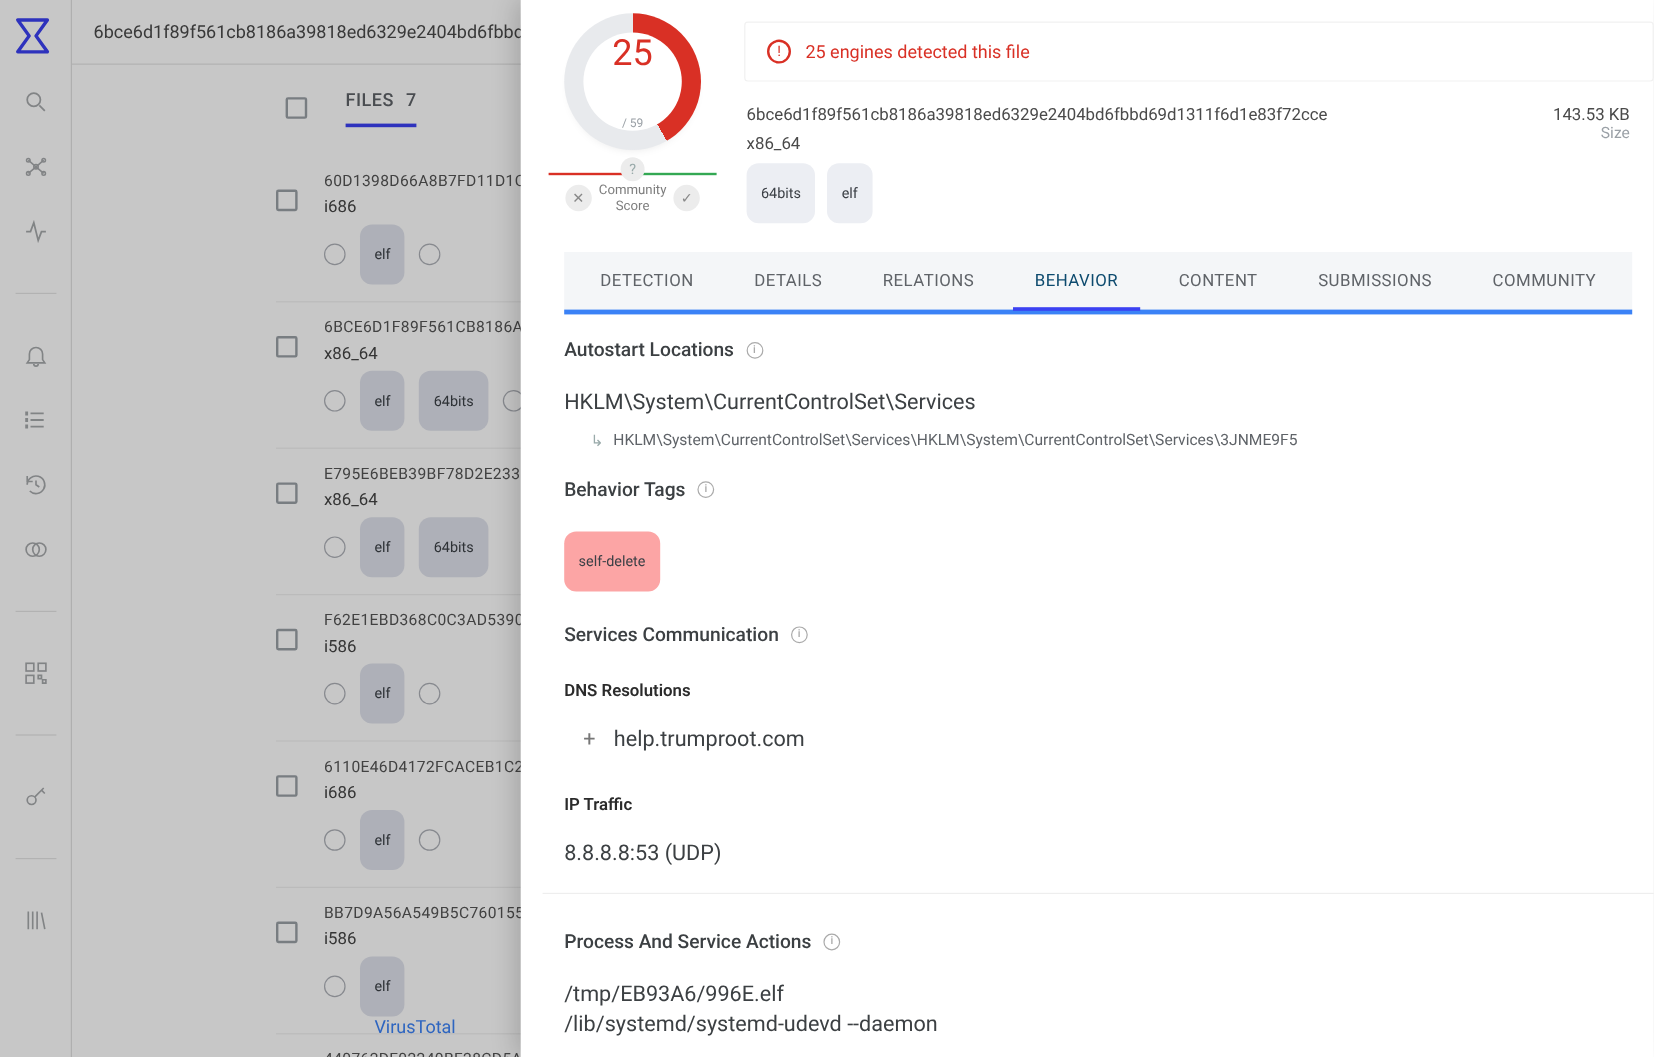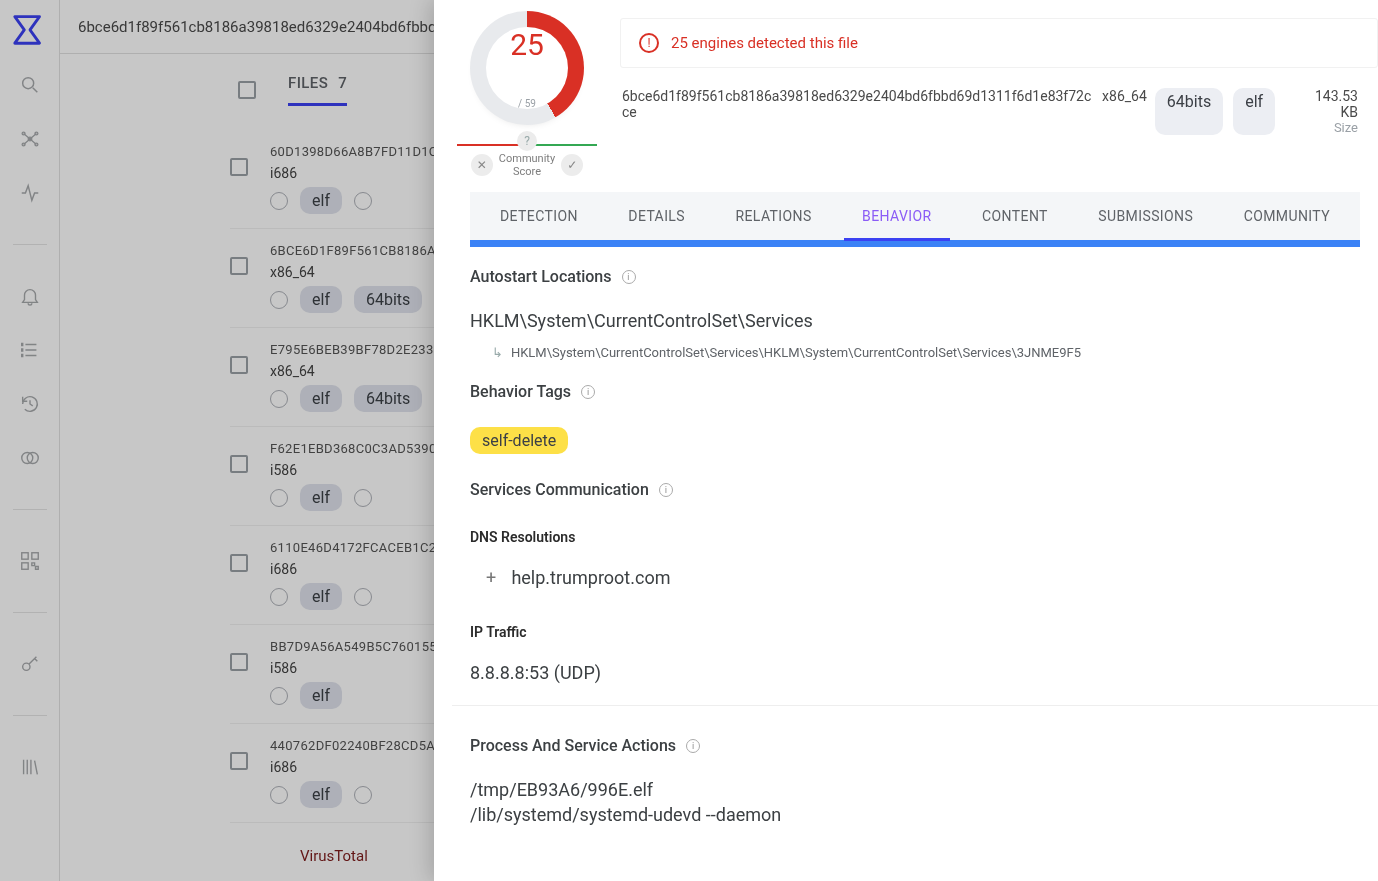--- a/index.html
+++ b/index.html
@@ -20,22 +20,22 @@
   .list-head .tab .count{margin-left:6px;color:#5f6368}
   .list-head .tab.active::after{content:"";position:absolute;left:0;right:0;bottom:0;height:3px;background:#3b41f2}
   .rows{margin-top:24px;display:flex;flex-direction:column}
   .row{display:flex;align-items:flex-start;gap:22px;padding:14px 0;border-bottom:1px solid #f0f0f0}
   .row .chk{margin-top:14px;width:18px;height:18px;border:2px solid #9aa0a6;border-radius:2px;flex:none}
   .row .body{display:flex;flex-direction:column;gap:6px;min-width:0}
   .row .hash{font-size:13px;letter-spacing:.3px;color:#555;white-space:nowrap;overflow:hidden;text-overflow:ellipsis;max-width:520px}
   .row .arch{font-size:14px;color:#444}
   .row .tags{display:flex;align-items:center;gap:12px}
   .row .gear, .row .face{width:18px;height:18px;border:1.5px solid #8a8f98;border-radius:50%;opacity:.7}
-  .pill{background:#dfe2ec;color:#3c4046;font-size:16px;padding:4px 12px;border-radius:10px}
-  .footer-link{position:absolute;left:240px;bottom:16px;font-size:15px;color:#7f1d1d}
+  .pill{background:#dfe2ec;color:#3c4046;font-size:12px;padding:18px 12px;border-radius:10px}
+  .footer-link{position:absolute;left:252px;bottom:16px;font-size:15px;color:#3b82f6}
   
   .scrim{position:absolute;left:0;top:0;width:434px;height:100%;background:rgba(0,0,0,.22);pointer-events:none}
   
   .panel{position:absolute;right:0;top:0;width:944px;height:100%;background:#fff;box-shadow:-4px 0 20px rgba(0,0,0,.18);display:flex;flex-direction:column;overflow:hidden}
   .panel-inner{padding:18px 0 0 18px;overflow-y:auto;height:100%}
   
   .hdr{display:flex;gap:18px;align-items:flex-start}
   .score{width:150px;display:flex;flex-direction:column;align-items:center}
   .gauge{width:100px;height:100px;border-radius:50%;background:#fff;box-shadow:0 4px 10px rgba(0,0,0,.18);position:relative;display:flex;flex-direction:column;align-items:center;justify-content:center}
   .gauge::before{content:"";position:absolute;inset:-7px;border-radius:50%;background:conic-gradient(#d93025 0 150deg,#e8eaed 150deg 360deg)}
@@ -44,44 +44,44 @@
   .gauge .den{color:#9aa0a6;font-size:10px}
   .comm-line{margin-top:26px;width:140px;height:2px;background:linear-gradient(90deg,#d93025 0 50%,#34a853 50% 100%);position:relative}
   .comm-line .q{position:absolute;left:50%;top:-13px;transform:translateX(-50%);width:20px;height:20px;border-radius:50%;background:#ececec;color:#9aa;font-size:12px;display:flex;align-items:center;justify-content:center}
   .comm-row{display:flex;align-items:center;gap:6px;margin-top:6px}
   .comm-row .circ{width:22px;height:22px;border-radius:50%;background:#ececec;display:flex;align-items:center;justify-content:center;color:#888;font-size:12px}
   .comm-row .lbl{font-size:11px;color:#7d7d7d;text-align:center;line-height:1.2}
   .hdr-right{flex:1;display:flex;flex-direction:column}
   .alert{background:#fff;border:1px solid #f1f1f1;border-radius:3px;padding:14px 18px;display:flex;align-items:center;gap:12px;color:#d93025;font-size:15px}
   .alert .warn{width:20px;height:20px;border:2px solid #d93025;border-radius:50%;display:flex;align-items:center;justify-content:center;font-size:12px;flex:none}
   .meta{padding:20px 20px 10px 2px;display:flex;justify-content:space-between;gap:20px}
-  .meta .left{display:flex;flex-direction:row;gap:8px}
+  .meta .left{display:flex;flex-direction:column;gap:8px}
   .meta .hash{font-size:14px;color:#4a4a4a;word-break:break-all}
   .meta .name{font-size:14px;color:#4a4a4a}
   .meta .tags{display:flex;gap:10px}
   .meta .pill{background:#eceef3}
   .meta .right{text-align:right;color:#4a4a4a;font-size:14px}
   .meta .right .lbl{color:#9aa0a6;font-size:13px}
   
-  .tabs{margin:14px 18px 0 18px;background:#f4f6f8;display:flex;justify-content:space-between;padding:0 26px;border-bottom:7px solid #3b82f6}
+  .tabs{margin:14px 18px 0 18px;background:#f4f6f8;display:flex;justify-content:space-between;padding:0 26px;border-bottom:4px solid #3b82f6}
   .tabs .t{padding:16px 4px;font-size:14px;letter-spacing:.4px;color:#5f6368;cursor:pointer;position:relative}
-  .tabs .t.active{color:#8b5cf6}
+  .tabs .t.active{color:#0c4a6e}
   .tabs .t.active::after{content:"";position:absolute;left:-14px;right:-14px;bottom:-1px;height:3px;background:#3b41f2}
   
   .sections{padding:10px 18px 30px 18px;display:flex;flex-direction:column;gap:12px}
   .sec-title{display:flex;align-items:center;gap:10px;font-size:16px;color:#3c4043;font-weight:500;padding:10px 0}
   .sec-title .info{width:14px;height:14px;border:1.3px solid #aaa;border-radius:50%;font-size:9px;color:#aaa;display:inline-flex;align-items:center;justify-content:center}
   .sub{font-size:18px;color:#3c4043;padding:2px 0}
   .indent{padding-left:22px;display:flex;gap:8px;color:#5f6368;font-size:13px}
   .indent .arrow{color:#9aa}
   .provider-card{border:1px solid #eceff4;border-radius:3px;padding:10px 12px;display:flex;align-items:center;gap:14px;margin-top:6px;background:#fff}
   .provider-card .logo{width:26px;height:26px;color:#3b41f2}
   .provider-card .name{font-size:16px;color:#3c4043}
   .tagrow{display:flex;gap:10px;padding:4px 0}
-  .tagrow .pill{background:#fde047}
+  .tagrow .pill{background:#fca5a5}
   .h4{font-weight:600;font-size:14px;color:#2b2b2b;padding:8px 0}
   .plus{display:inline-block;width:14px;text-align:center;color:#777}
   .sections hr{border:none;border-top:1px solid #eee;margin:8px -18px}
 </style>
 </head>
 <body>
 
 <div class="rail">
   <div class="logo">
     <svg viewBox="0 0 40 40" width="38" height="38">

